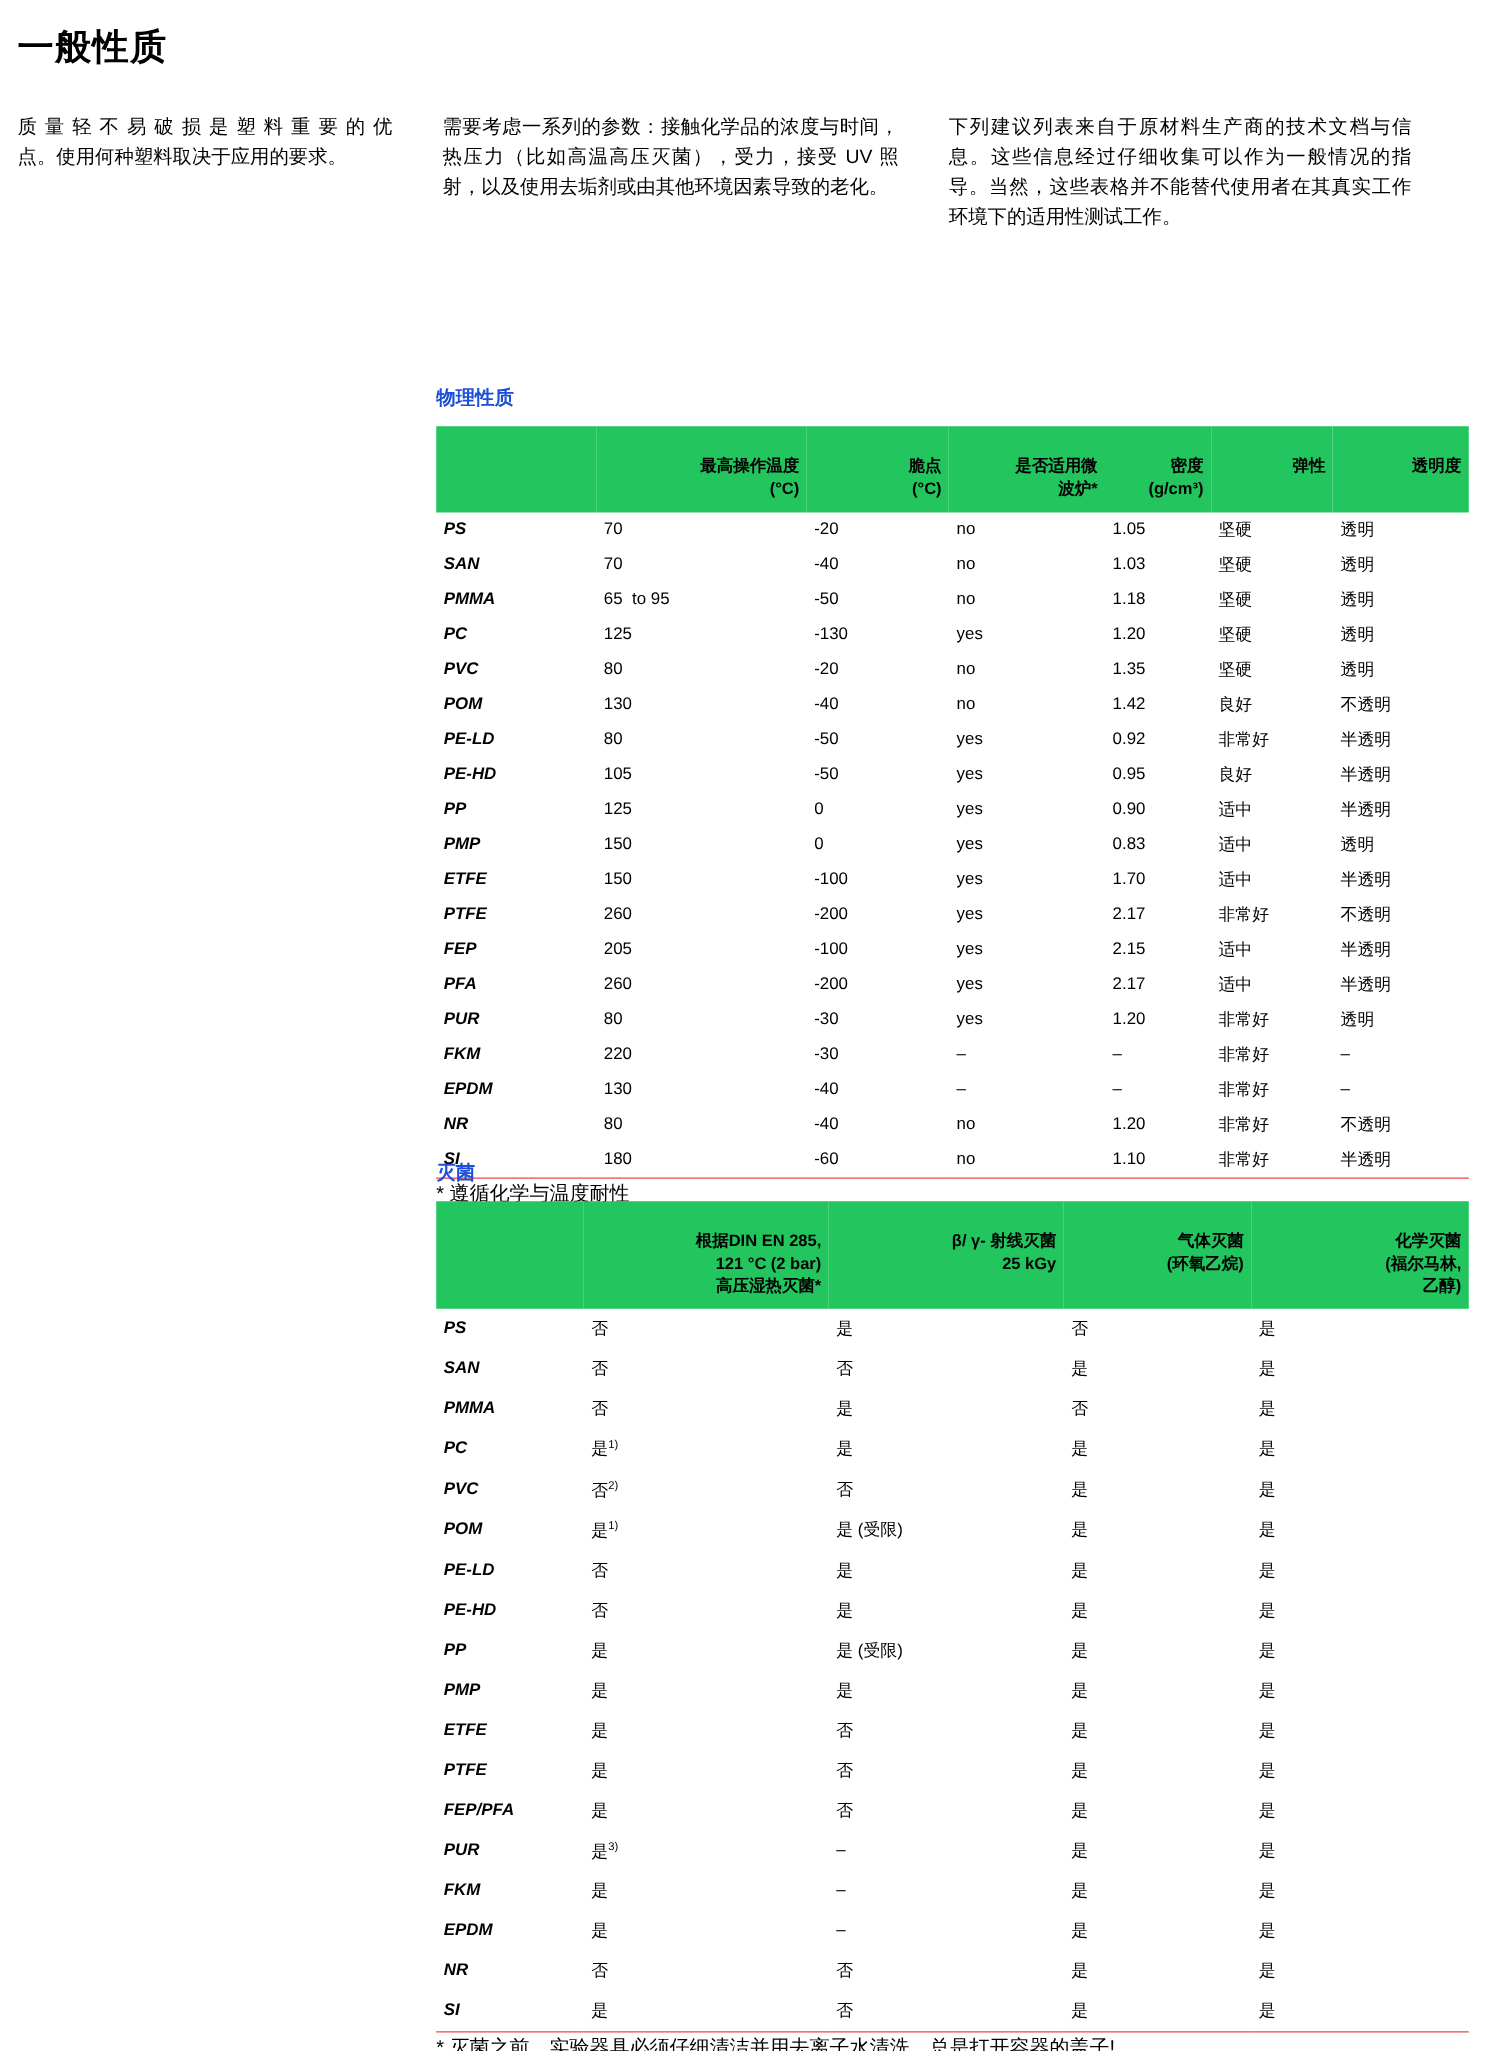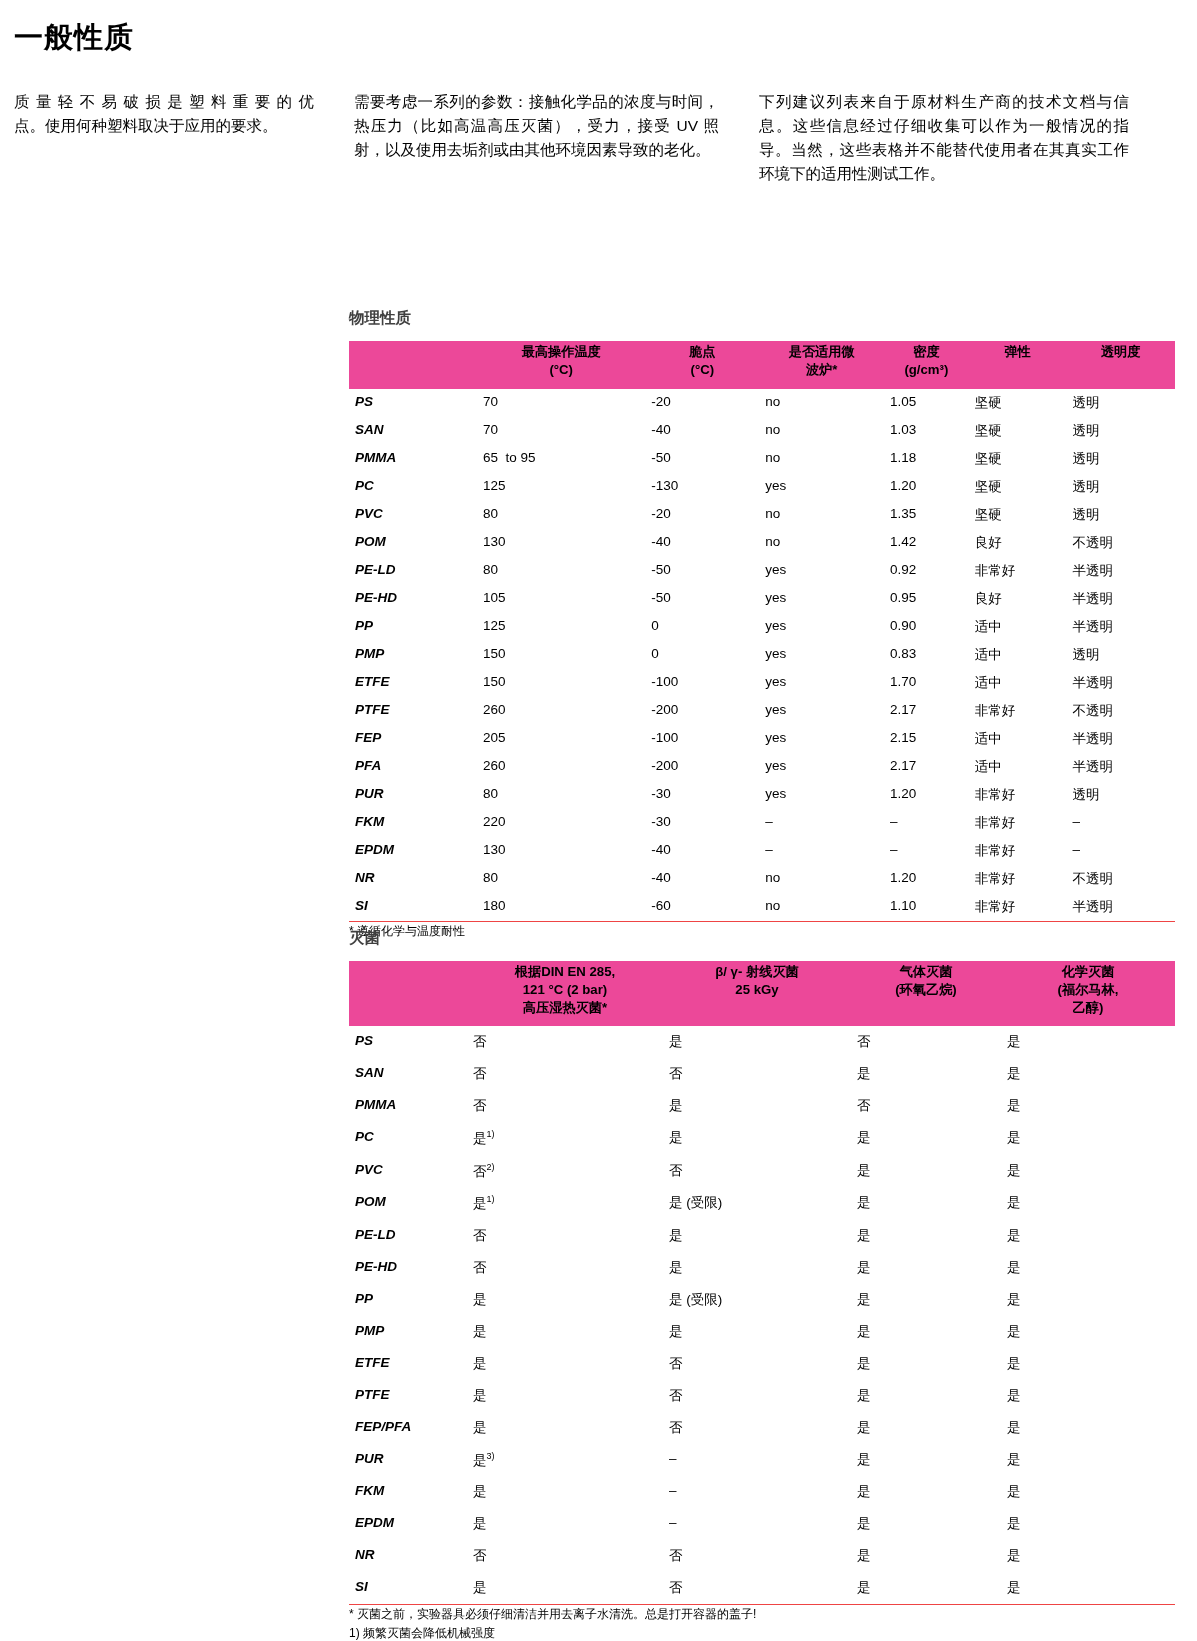--- a/index.html
+++ b/index.html
@@ -51,52 +51,52 @@
 
   .section {
     position: absolute;
     left: 349px;
     width: 826px;
   }
   .section-title {
     font-size: 15.5px;
     font-weight: 700;
     margin-bottom: 12px;
-    color: #404040;
+    color: #1d4ed8;
   }
   table.data {
     border-collapse: collapse;
     width: 826px;
     font-size: 13.5px;
   }
   table.data thead th {
-    background: #ec4899;
+    background: #22c55e;
     font-weight: 700;
-    text-align: center;
+    text-align: right;
     vertical-align: top;
-    padding: 2px 6px 10px 6px;
+    padding: 23px 6px 10px 6px;
     line-height: 1.35;
     font-size: 13.2px;
     color: #000;
   }
   table.data tbody td {
     padding: 5px 6px;
     vertical-align: top;
     color: #000;
     font-size: 13.5px;
   }
   table.data tbody tr td.rowhead {
     font-weight: 700;
     font-style: italic;
   }
   table.data tbody tr:last-child td {
     border-bottom: 1px solid #ef4444;
   }
   .footnotes {
-    font-size: 12px;
+    font-size: 16px;
     line-height: 1.45;
     margin-top: 1px;
     color: #000;
   }
   .footnotes div { margin-bottom: 1px; }
   sup { font-size: 9px; vertical-align: super; }
 
   
   table.phys col.c-name { width: 118px; }
   table.phys col.c-temp { width: 155px; }

